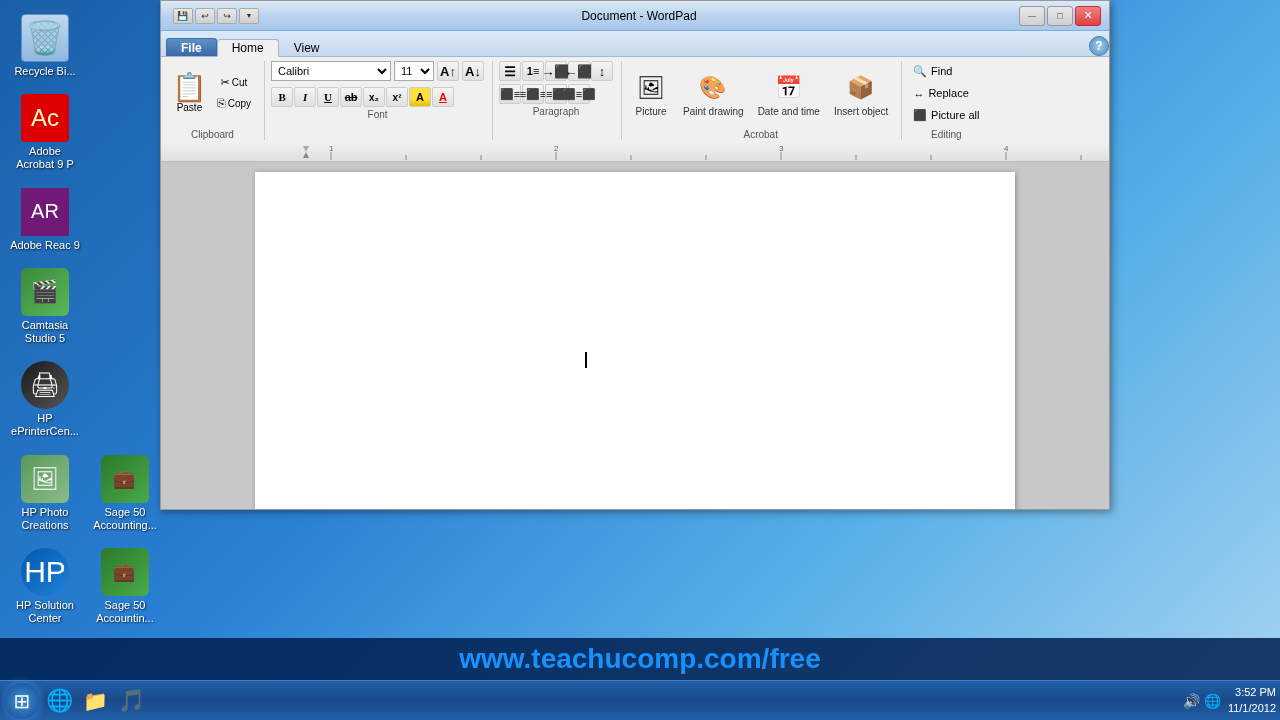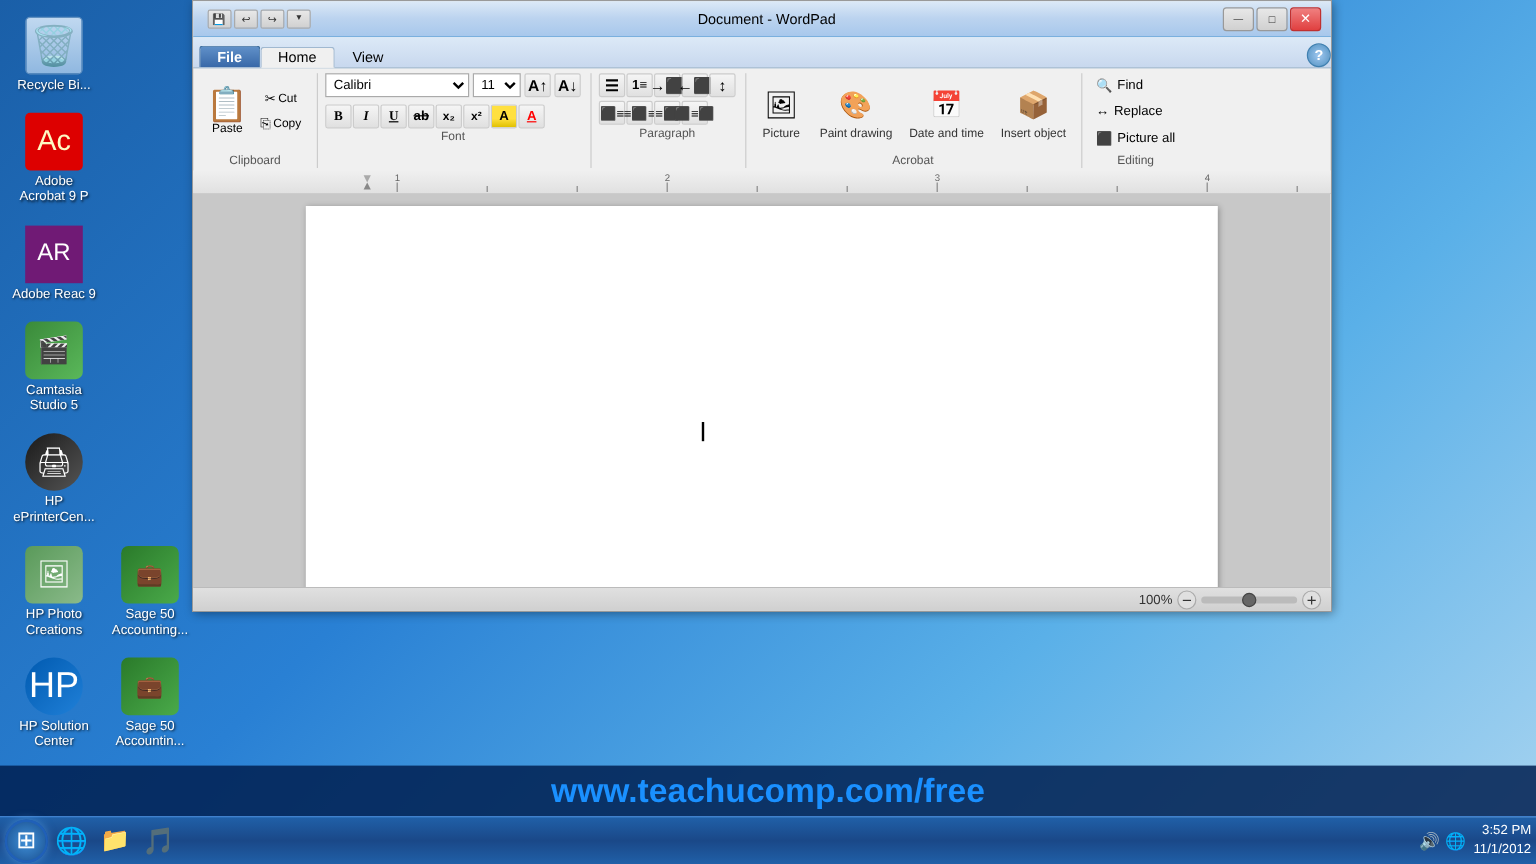--- a/index.html
+++ b/index.html
@@ -776,30 +776,20 @@
       <polygon points="142,4 148,4 145,10" fill="#aaa"></polygon>
     </svg>
   </div>
 
   <div class="doc-area">
     <div class="doc-page">
       <div class="doc-cursor"></div>
     </div>
   </div>
 
-  <div class="status-bar">
-    <div class="zoom-control">
-      <span>100%</span>
-      <div class="zoom-btn">−</div>
-      <div class="zoom-slider">
-        <div class="zoom-slider-thumb"></div>
-      </div>
-      <div class="zoom-btn">+</div>
-    </div>
-  </div>
 
 </div>
 
 <div class="website-banner">
   <span class="website-text">www.teachucomp.com/free</span>
 </div>
 
 <div class="taskbar">
   <div class="taskbar-left">
     <div class="start-btn">⊞</div>

